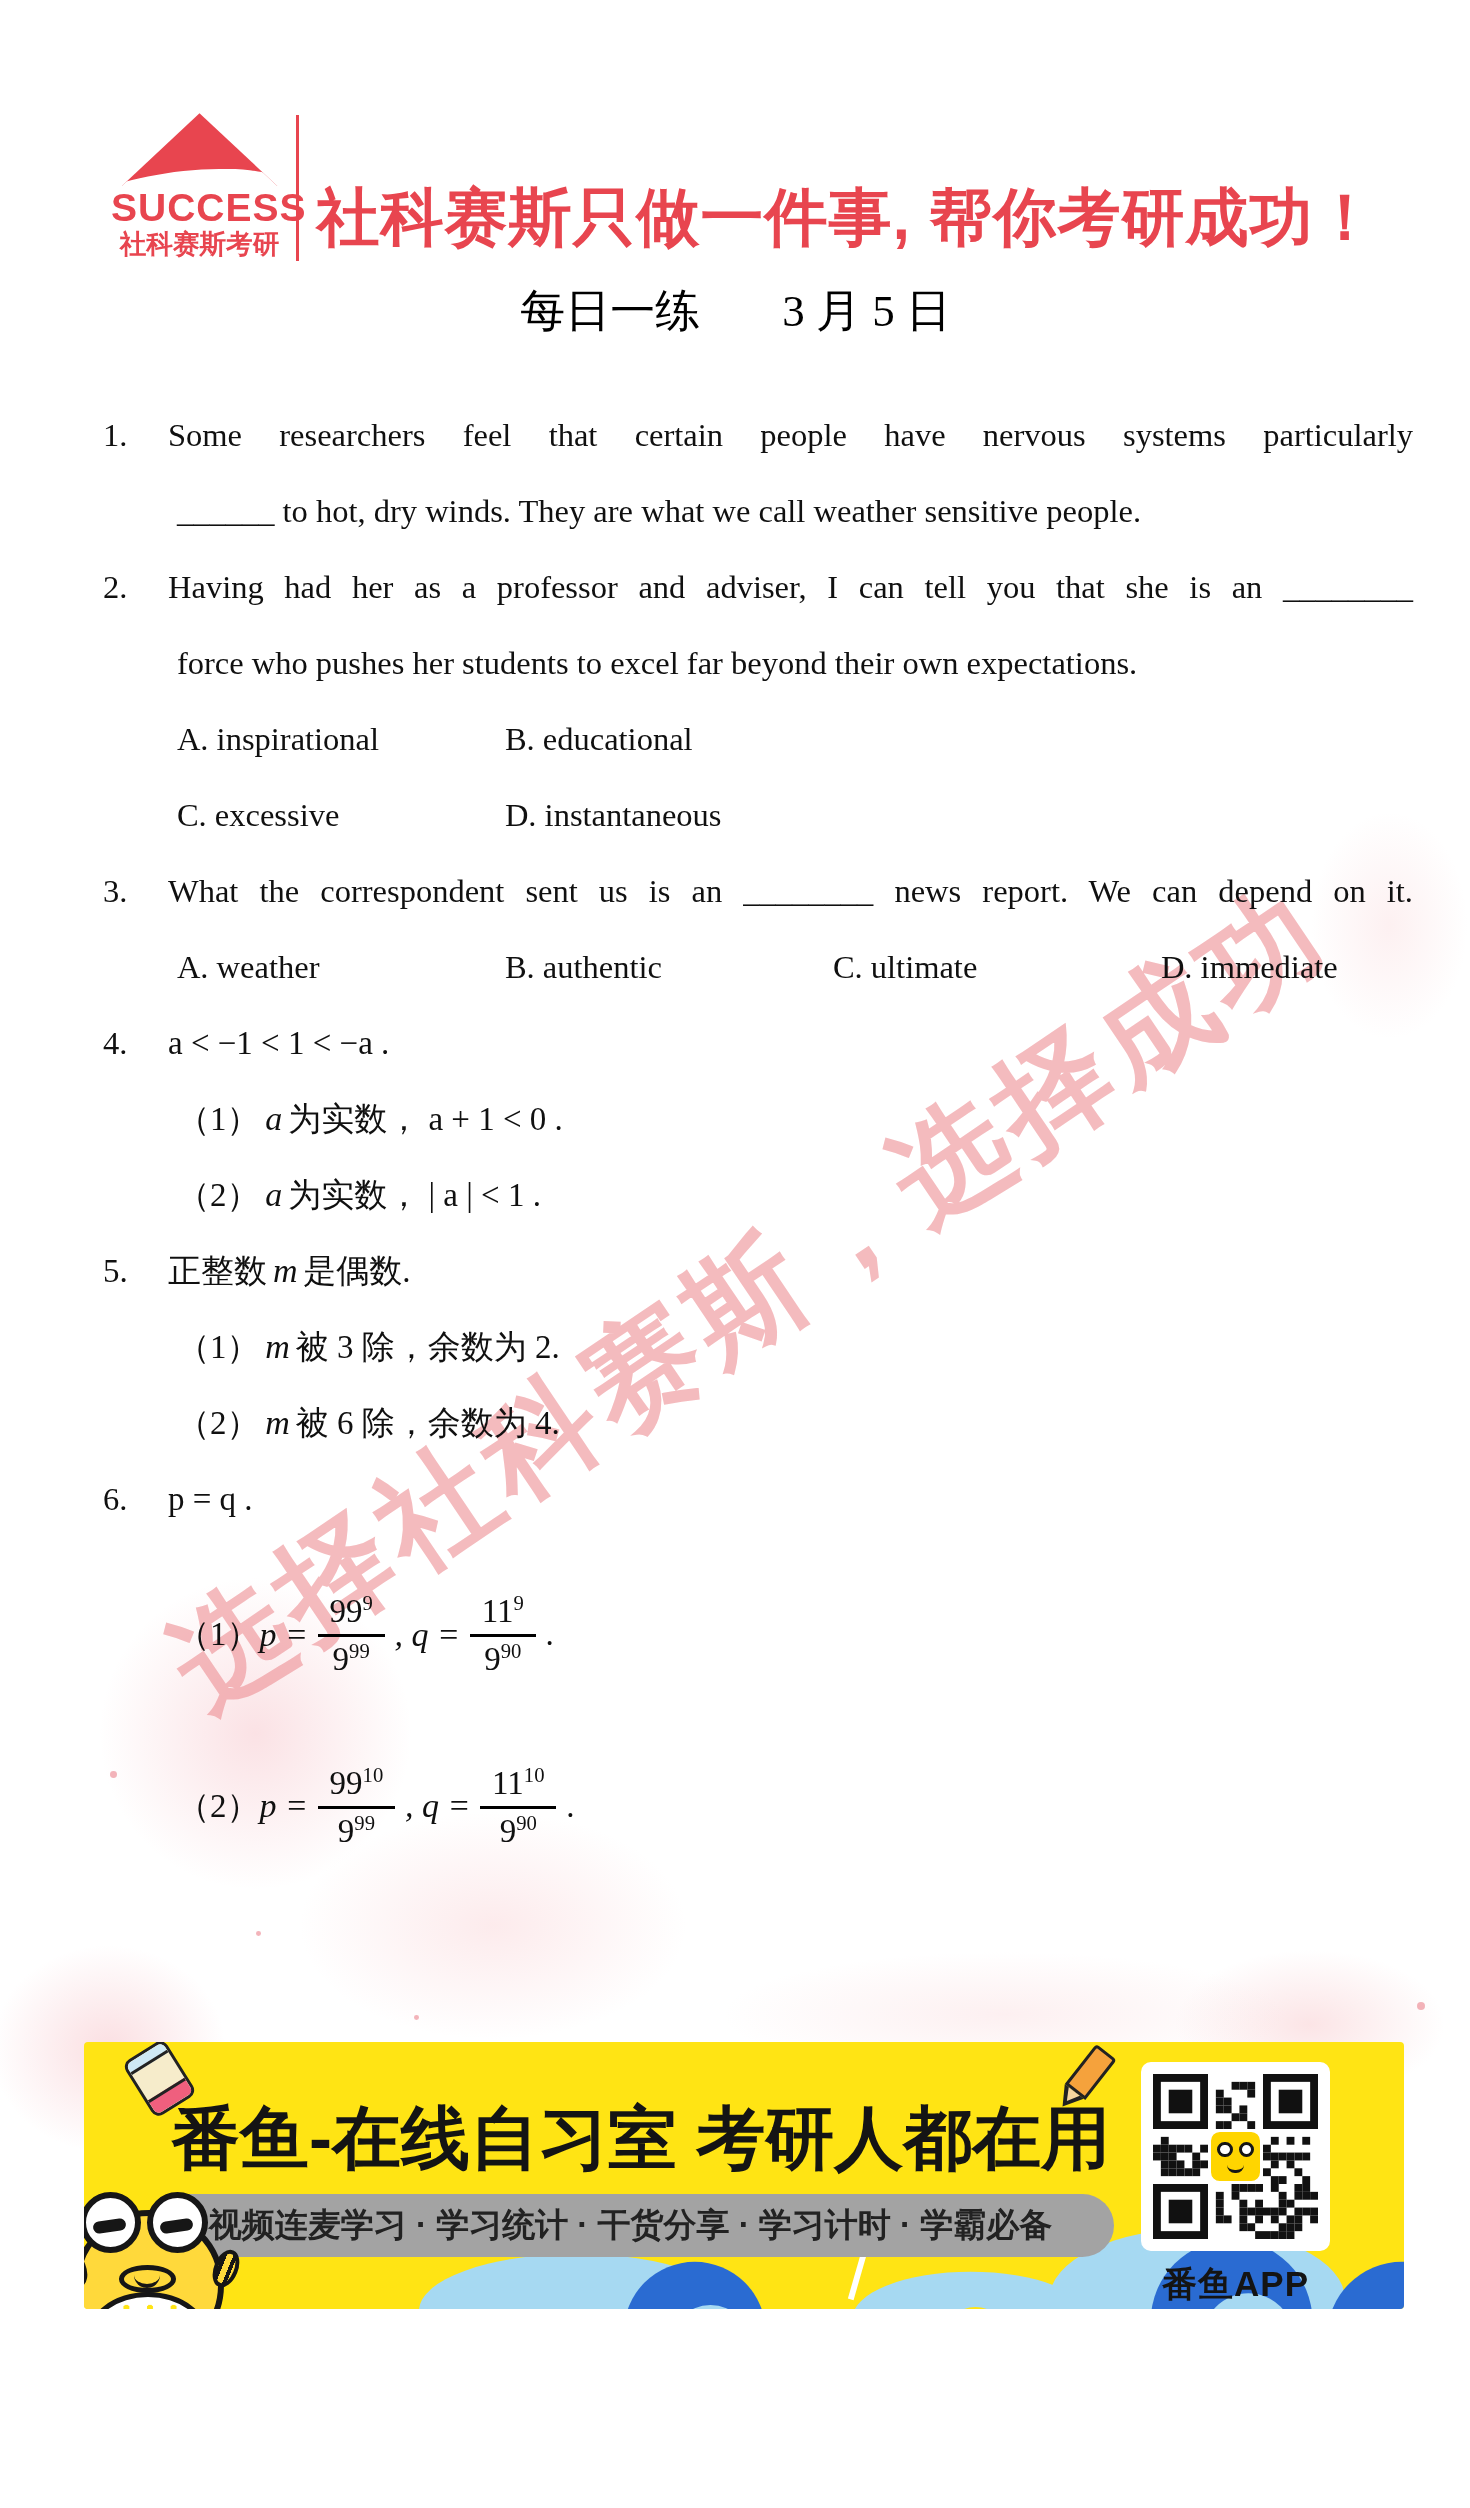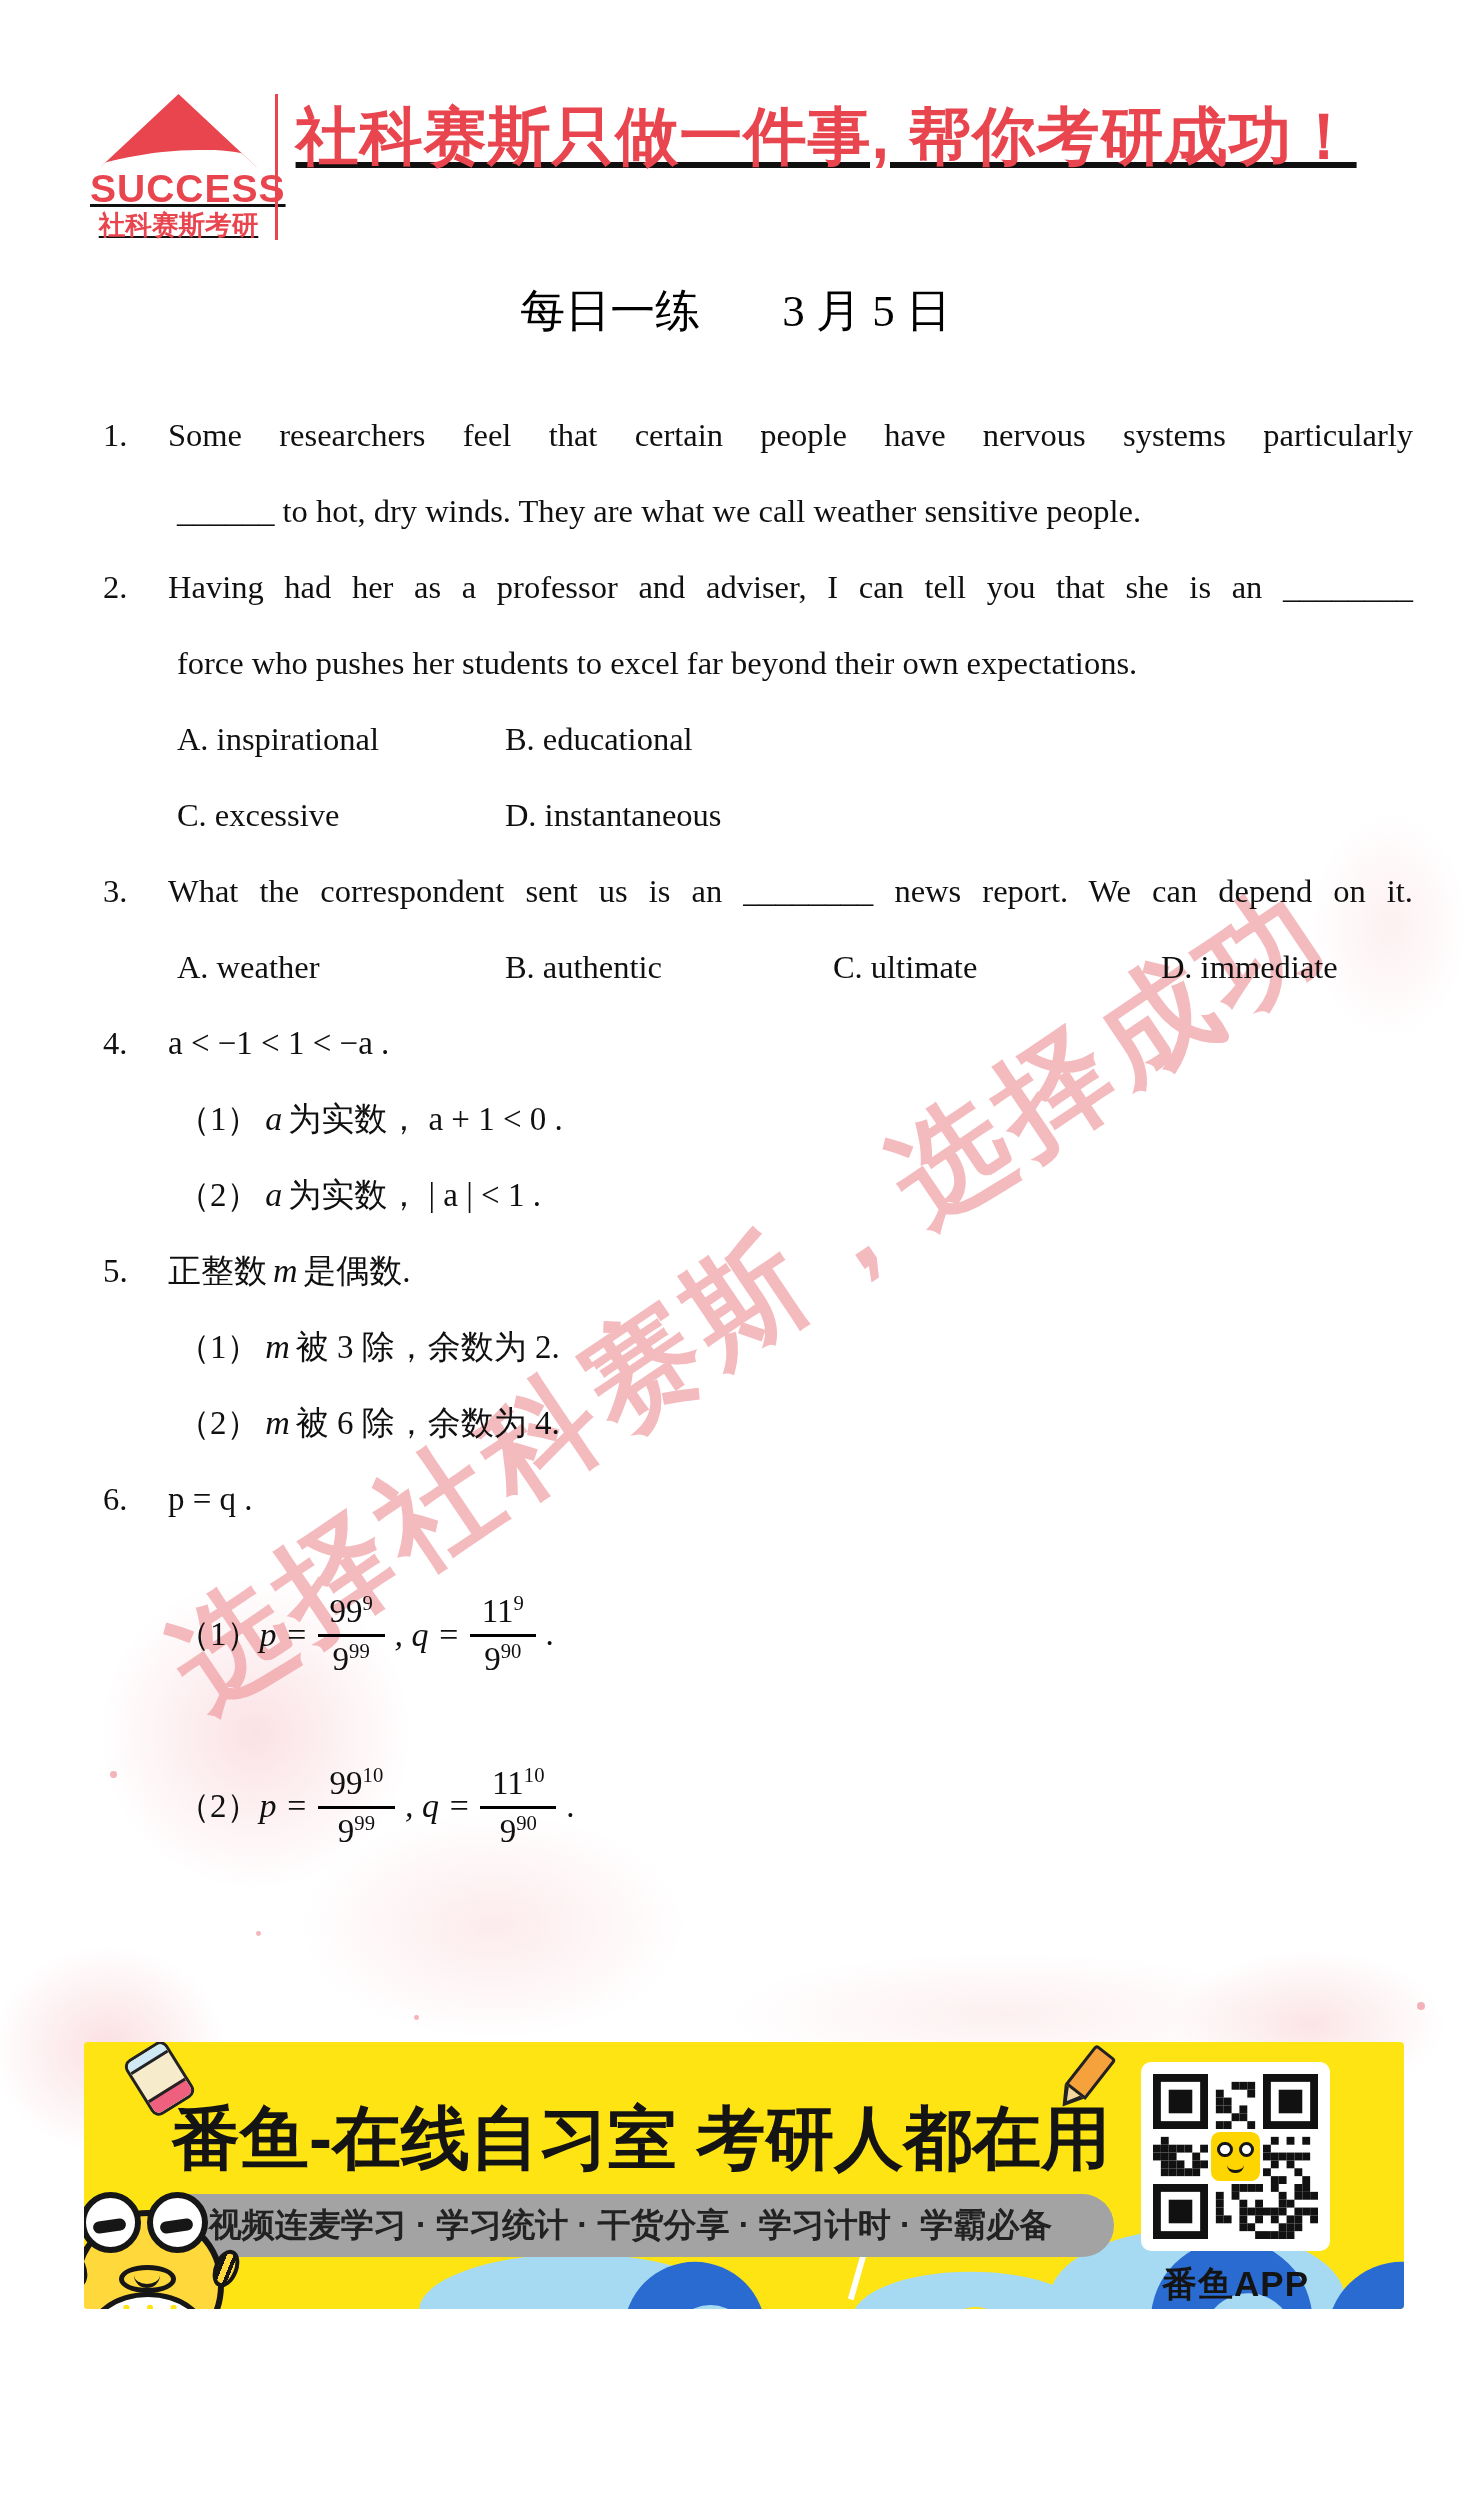--- a/index.html
+++ b/index.html
@@ -31,21 +31,21 @@
   
   .watermark{
     position:absolute;left:0px;top:1220px;width:1497px;z-index:1;
     text-align:center;font-size:116px;letter-spacing:7.9px;white-space:nowrap;
     color:var(--watermark);opacity:.62;transform:rotate(-34deg);
     font-family:"Liberation Serif","DejaVu Serif",serif;font-weight:700;
     pointer-events:none;
   }
 
   
-  .header{position:absolute;left:90px;top:94px;right:59px;height:167px;z-index:2;display:flex;align-items:flex-start;text-decoration:underline;}
+  .header{position:absolute;left:111px;top:94px;right:59px;height:167px;z-index:2;display:flex;align-items:flex-end;}
   .logo{width:177px;flex:0 0 177px;text-align:center;}
   .roof{position:relative;width:156px;height:73px;margin:0 auto;background:var(--accent);
     clip-path:polygon(50% 0,100% 100%,0 100%);}
   .roof::after{content:"";position:absolute;left:-29.6px;bottom:-25.6px;width:187px;height:41px;
     background:#fff;border-radius:50%;transform:rotate(-6deg);}
   .logo-brand{margin-top:2px;font-family:"Liberation Sans","DejaVu Sans",sans-serif;font-weight:800;
     font-size:39px;letter-spacing:1px;color:var(--accent);line-height:1.05;}
   .logo-sub{font-family:"Liberation Sans","DejaVu Sans",sans-serif;font-weight:700;
     font-size:26.6px;color:var(--accent);line-height:1.2;}
   .header-divider{width:3px;height:146px;background:var(--accent);margin:0 17.7px 0 7.9px;flex:0 0 3px;}

